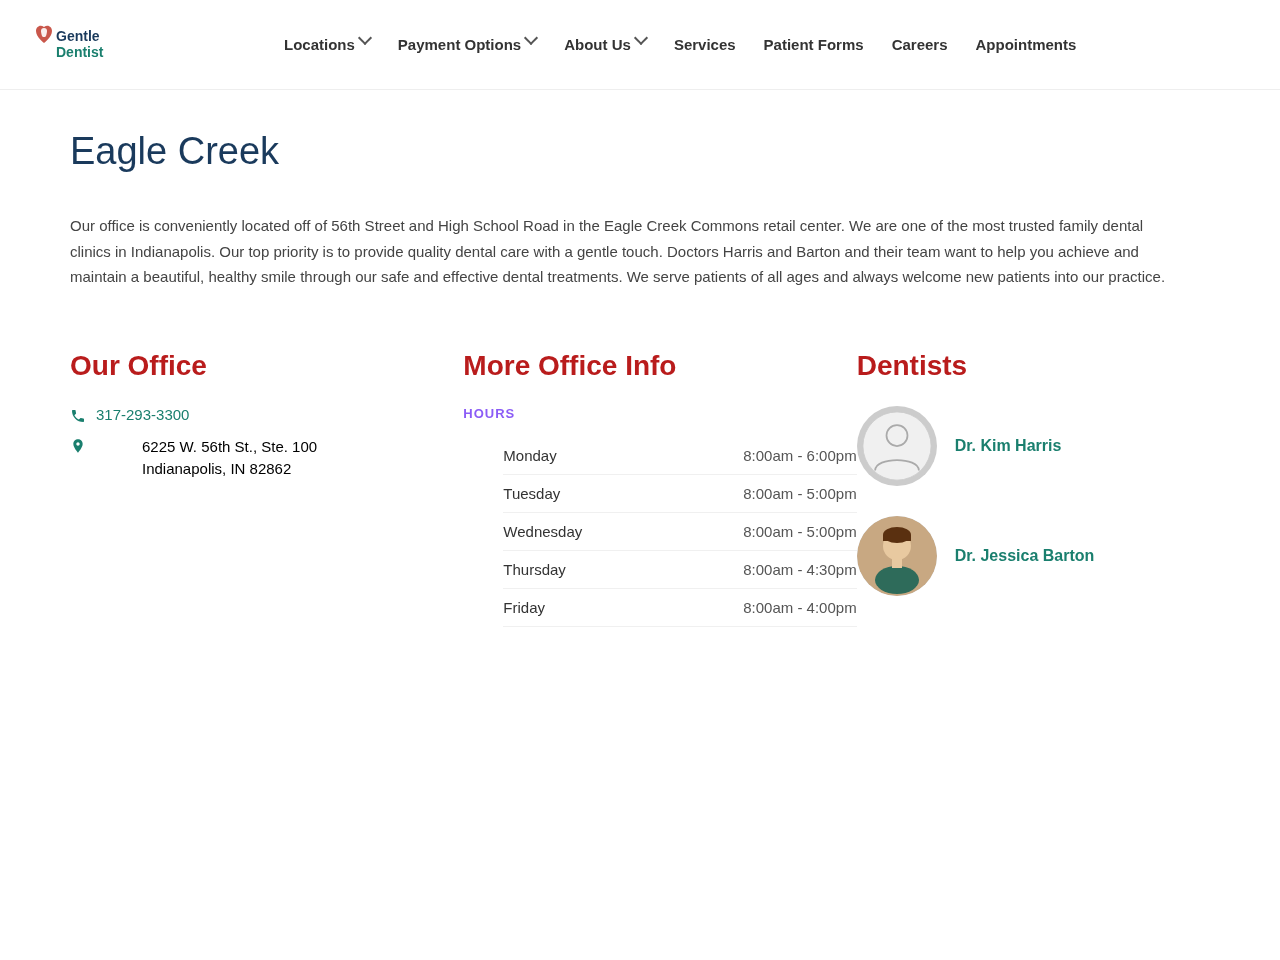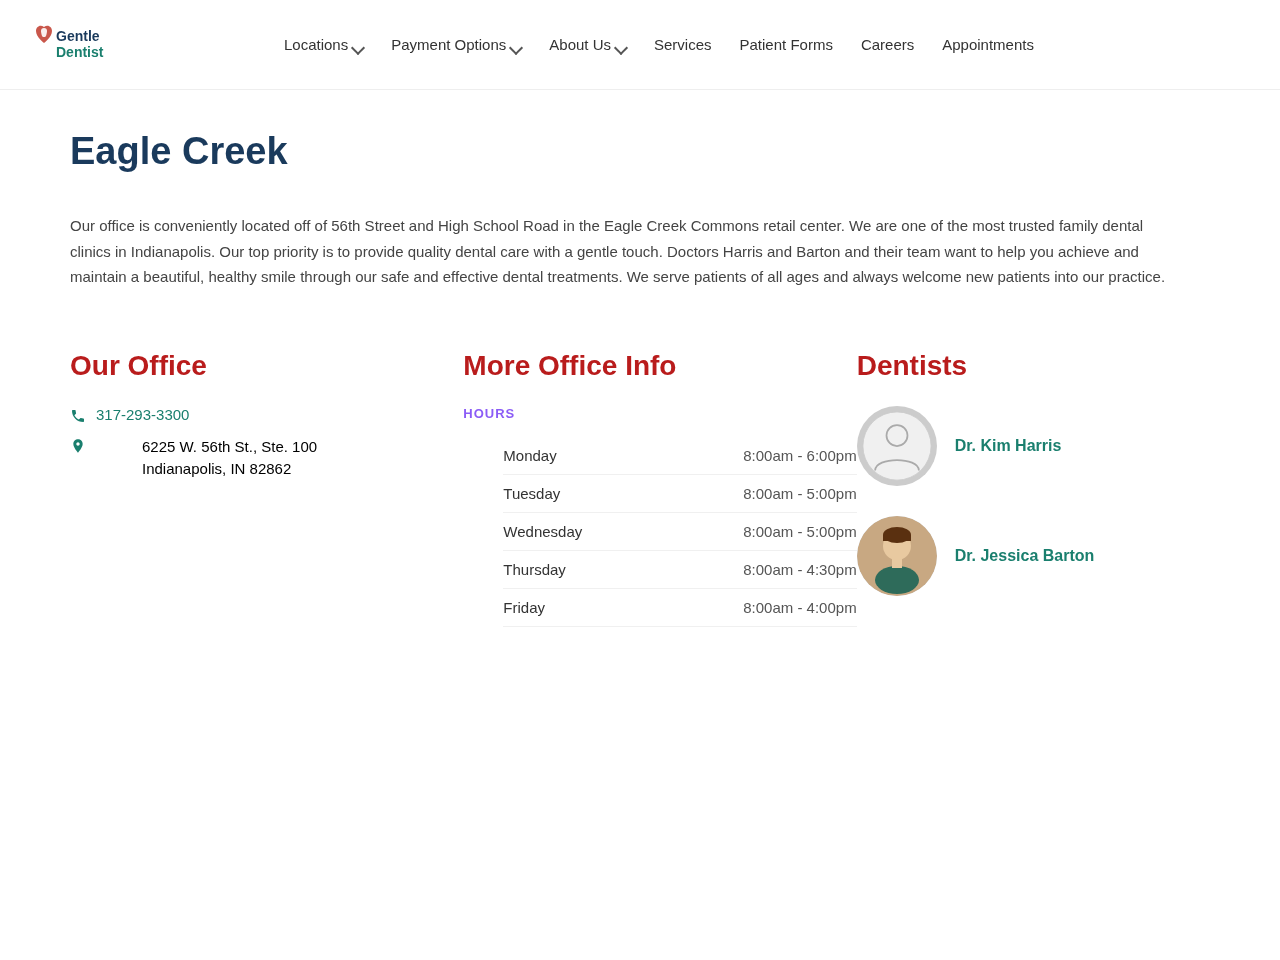--- a/index.html
+++ b/index.html
@@ -29,23 +29,24 @@
       list-style: none;
       gap: 0;
       flex: 1;
     }
     .nav-links li a {
       text-decoration: none;
       color: #333;
       font-size: 15px;
       padding: 8px 14px;
       display: flex;
-      align-items: flex-end;
+      align-items: flex-start;
       gap: 5px;
       white-space: nowrap;
+      font-weight: bold;
     }
     .chevron {
       display: inline-block;
       width: 10px;
       height: 10px;
       border-right: 2px solid #555;
       border-bottom: 2px solid #555;
       transform: rotate(45deg);
       margin-top: -3px;
     }
@@ -53,21 +54,21 @@
     
     .main-content {
       max-width: 1200px;
       margin: 0 auto;
       padding: 40px 30px 60px;
     }
 
     h1.page-title {
       font-size: 38px;
       color: #1a3a5c;
-      font-weight: 700;
+      font-weight: 400;
       margin-bottom: 40px;
     }
 
     .description {
       font-size: 15px;
       line-height: 1.7;
       color: #444;
       max-width: 1100px;
       margin-bottom: 60px;
     }

